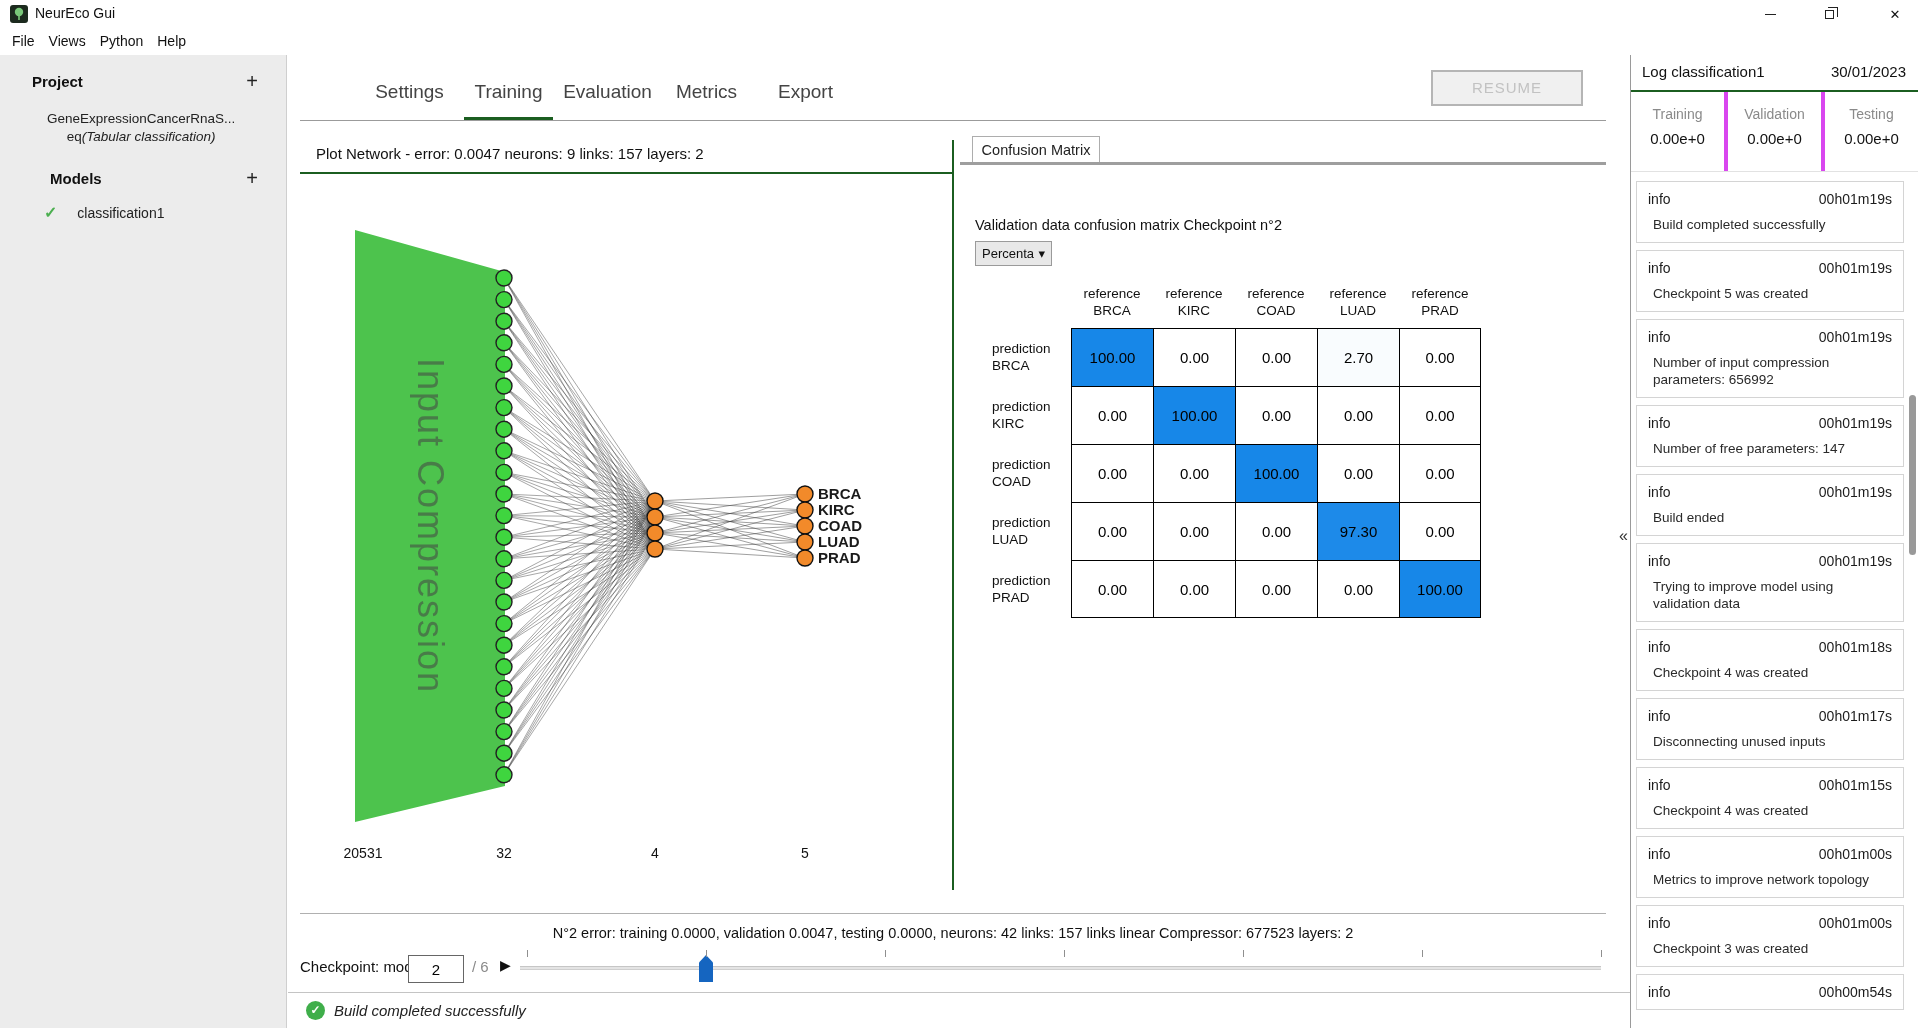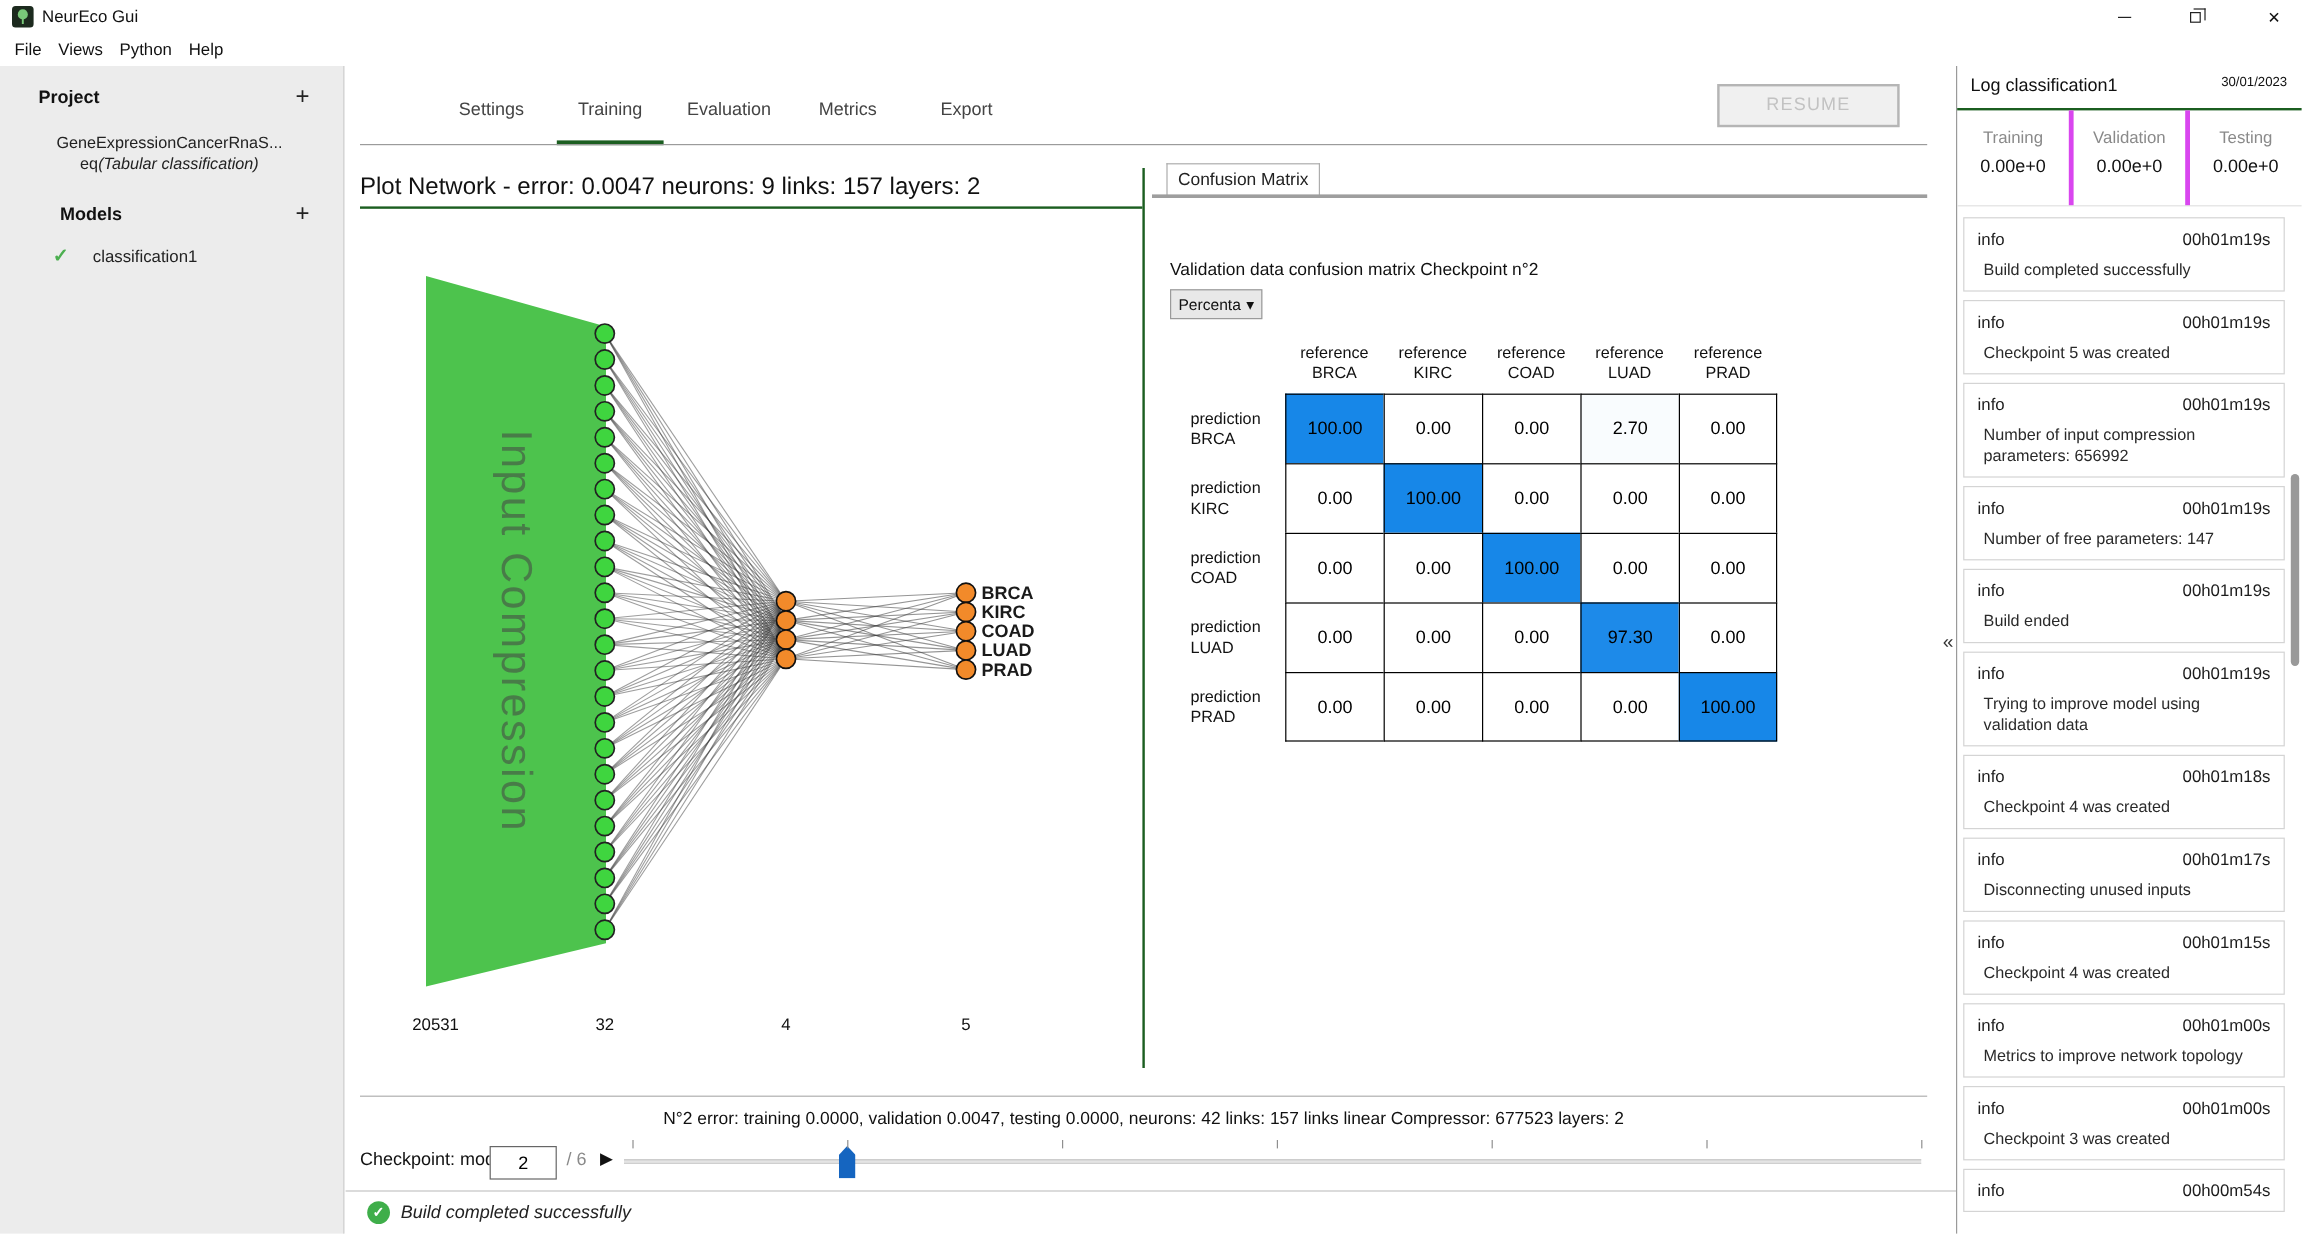--- a/index.html
+++ b/index.html
@@ -21,27 +21,27 @@
   .menu-item:first-child{margin-left:12px;}
   
   .sidebar{position:absolute;left:0;top:55px;width:287px;height:973px;background:#ececec;border-right:1px solid #cfcfcf;}
   .sb-h{position:absolute;font-weight:bold;font-size:15px;color:#111;}
   .sb-plus{position:absolute;left:241px;width:22px;text-align:center;font-size:20px;color:#222;cursor:default;}
   .proj-name{position:absolute;left:47px;top:55px;font-size:13.5px;color:#222;line-height:18px;text-align:center;}
   .model-row{position:absolute;left:44px;top:148px;font-size:14px;color:#222;}
   .model-check{color:#4caf50;font-weight:bold;font-size:16px;margin-right:16px;}
   
   .tabbar{position:absolute;left:360px;top:70px;height:51px;display:flex;}
-  .tab{width:99px;text-align:center;line-height:44px;font-size:15px;color:#444;position:relative;cursor:default;}
+  .tab{width:99px;text-align:center;line-height:44px;font-size:19px;color:#444;position:relative;cursor:default;}
   .tab.active::after{content:'';position:absolute;left:5px;right:5px;bottom:0;height:4px;background:var(--accent);}
   .tab-divider{position:absolute;left:300px;top:120px;width:1306px;height:1px;background:#9b9b9b;}
   .resume-btn{position:absolute;left:1431px;top:70px;width:152px;height:36px;background:#f0f0f0;
     border:2px solid #b5b5b5;color:#c2c2c2;font-size:15px;letter-spacing:1px;text-align:center;line-height:32px;}
   
-  .plot-header{position:absolute;left:300px;top:145px;font-size:20px;color:#111;}
+  .plot-header{position:absolute;left:316px;top:145px;font-size:15px;color:#111;}
   .plot-underline{position:absolute;left:300px;top:172px;width:652px;height:2px;background:var(--accent);}
   .plot-vline{position:absolute;left:952px;top:140px;width:2px;height:750px;background:var(--accent);}
   
   .cm-tab{position:absolute;left:972px;top:136px;width:128px;height:27px;border:1px solid #adadad;border-bottom:none;
     background:#fff;text-align:center;line-height:26px;font-size:14.5px;color:#222;}
   .cm-grayline{position:absolute;left:960px;top:162px;width:646px;height:3px;background:#9e9e9e;}
   .cm-subtitle{position:absolute;left:975px;top:217px;font-size:14.5px;color:#111;}
   .cm-dropdown{position:absolute;left:975px;top:241px;width:77px;height:25px;background:#e8e8e8;border:1px solid #9a9a9a;
     font-size:13px;color:#111;display:flex;align-items:center;justify-content:space-between;padding:0 6px;}
   .cm-table{position:absolute;left:975px;top:276px;display:grid;
@@ -66,21 +66,21 @@
   .slider-thumb{position:absolute;top:7px;width:14px;height:27px;background:var(--thumb);
     clip-path:polygon(50% 0,100% 28%,100% 100%,0 100%,0 28%);}
   
   .status-line{position:absolute;left:288px;top:992px;width:1342px;height:1px;background:#c4c4c4;}
   .status-icon{position:absolute;left:306px;top:1001px;width:19px;height:19px;border-radius:50%;background:var(--check);
     color:#fff;font-size:12px;font-weight:bold;text-align:center;line-height:19px;}
   .status-msg{position:absolute;left:334px;top:1002px;font-style:italic;font-size:15px;color:#222;}
   
   .logpanel{position:absolute;left:1630px;top:55px;width:288px;height:973px;background:#fff;border-left:1px solid #9a9a9a;}
   .log-title{position:absolute;left:1642px;top:63px;font-size:15px;color:#111;}
-  .log-date{position:absolute;right:12px;top:63px;font-size:11px;color:#111;}
+  .log-date{position:absolute;right:12px;top:63px;font-size:15px;color:#111;}
   .log-underline{position:absolute;left:1631px;top:90px;width:287px;height:2px;background:var(--accent);}
   .log-metrics{position:absolute;left:1631px;top:92px;width:287px;height:80px;display:flex;border-bottom:1px solid #e2e2e2;}
   .log-metric{flex:1;text-align:center;padding-top:14px;border-left:4px solid #d946ef;}
   .log-metric:first-child{border-left:none;}
   .log-metric .lab{font-size:14px;color:#8a8a8a;}
   .log-metric .val{font-size:15px;color:#111;margin-top:8px;}
   .log-entries{position:absolute;left:1634px;top:172px;width:272px;height:856px;overflow:hidden;padding-top:9px;}
   .log-card{border:1px solid #d4d4d4;background:#fff;margin:0 2px 7px 2px;padding:9px 11px;}
   .log-card .hdr{display:flex;justify-content:space-between;font-size:14px;color:#1c1c1c;}
   .log-card .msg{margin-top:9px;padding-left:5px;font-size:13.5px;color:#2a2a2a;line-height:17px;}

